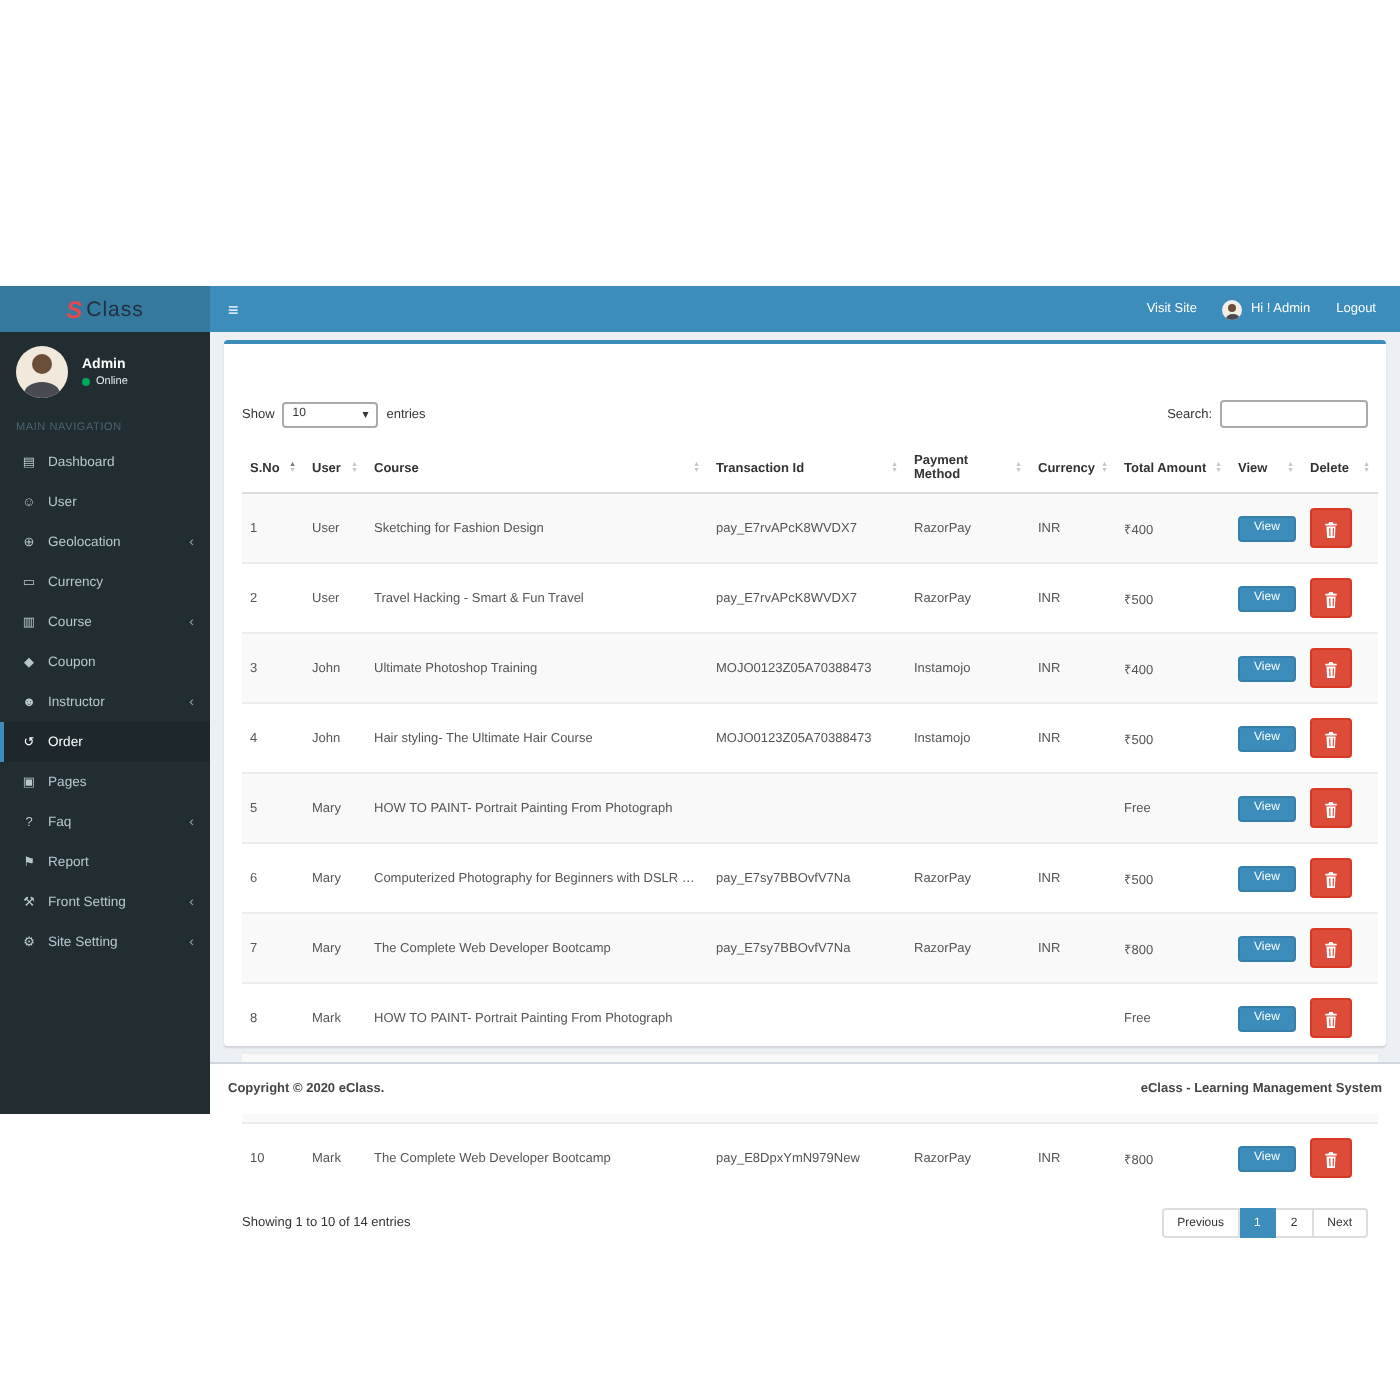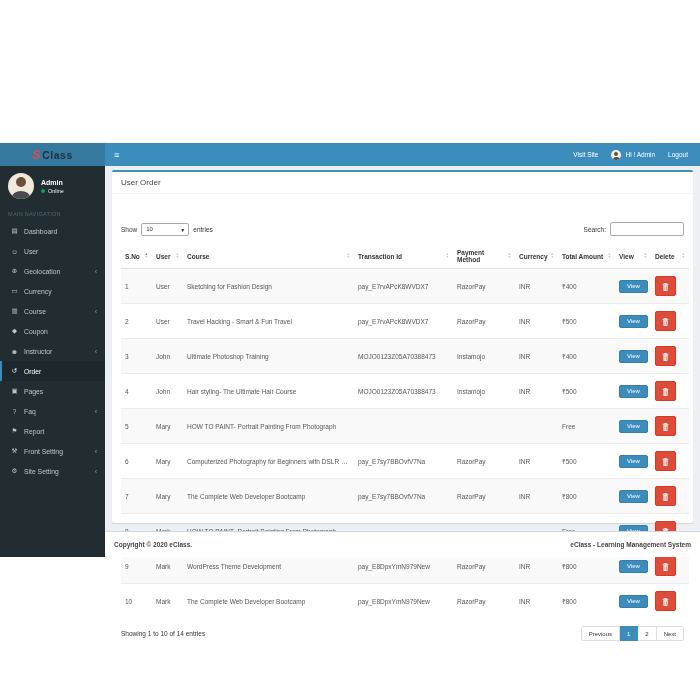--- a/index.html
+++ b/index.html
@@ -4,21 +4,21 @@
 <style>
   * { margin:0; padding:0; box-sizing:border-box; }
   body { background:#fff; font-family:"Liberation Sans", sans-serif; }
   .stage { position:relative; width:700px; height:700px; background:#fff; overflow:hidden; }
   .app { position:absolute; top:143px; left:0; width:700px; height:414px; }
 
   
   .topbar { position:absolute; top:0; left:0; right:0; height:23px; display:flex; }
   .logo { width:105px; background:#35799e; display:flex; align-items:center; justify-content:center; gap:2px; }
   .logo-s { color:#e8474b; font-weight:bold; font-style:italic; font-size:12px; line-height:1; }
-  .logo-text { color:#22303f; font-weight:bold; font-size:10.5px; letter-spacing:.5px; }
+  .logo-text { color:#22303f; font-weight:normal; font-size:10.5px; letter-spacing:.5px; }
   .navbar { flex:1; background:#3c8dbc; display:flex; align-items:center; color:#fff; }
   .hamburger { padding:0 9px; font-size:9px; cursor:pointer; color:#fff; }
   .nav-right { margin-left:auto; display:flex; align-items:center; gap:13px; padding-right:12px; font-size:6.5px; }
   .nav-link { cursor:pointer; }
   .nav-user { display:flex; align-items:center; gap:4px; cursor:pointer; }
   .avatar-sm { width:10px; height:10px; border-radius:50%; background:#f4efe6; position:relative; overflow:hidden; }
   .avatar-sm::before { content:""; position:absolute; top:2px; left:3px; width:4px; height:4px; border-radius:50%; background:#6b4f3a; }
   .avatar-sm::after { content:""; position:absolute; bottom:-2px; left:1.5px; width:7px; height:5px; border-radius:50%; background:#4a4a52; }
 
   
@@ -164,21 +164,20 @@
           <li>
     <span class="mi-icon">⚙</span>
     <span>Site Setting</span>
   <span class="chev">‹</span>
           </li>
         </ul>
     </div>
 
     <div class="content">
       <div class="box">
-        <div class="box-header">User Order</div>
         <div class="box-body">
 
           <div class="dt-controls">
             <div class="length-wrap">
               <span>Show</span>
               <span class="select-box">
                 <span>10</span>
                 <span>▾</span>
               </span>
               <span>entries</span>

